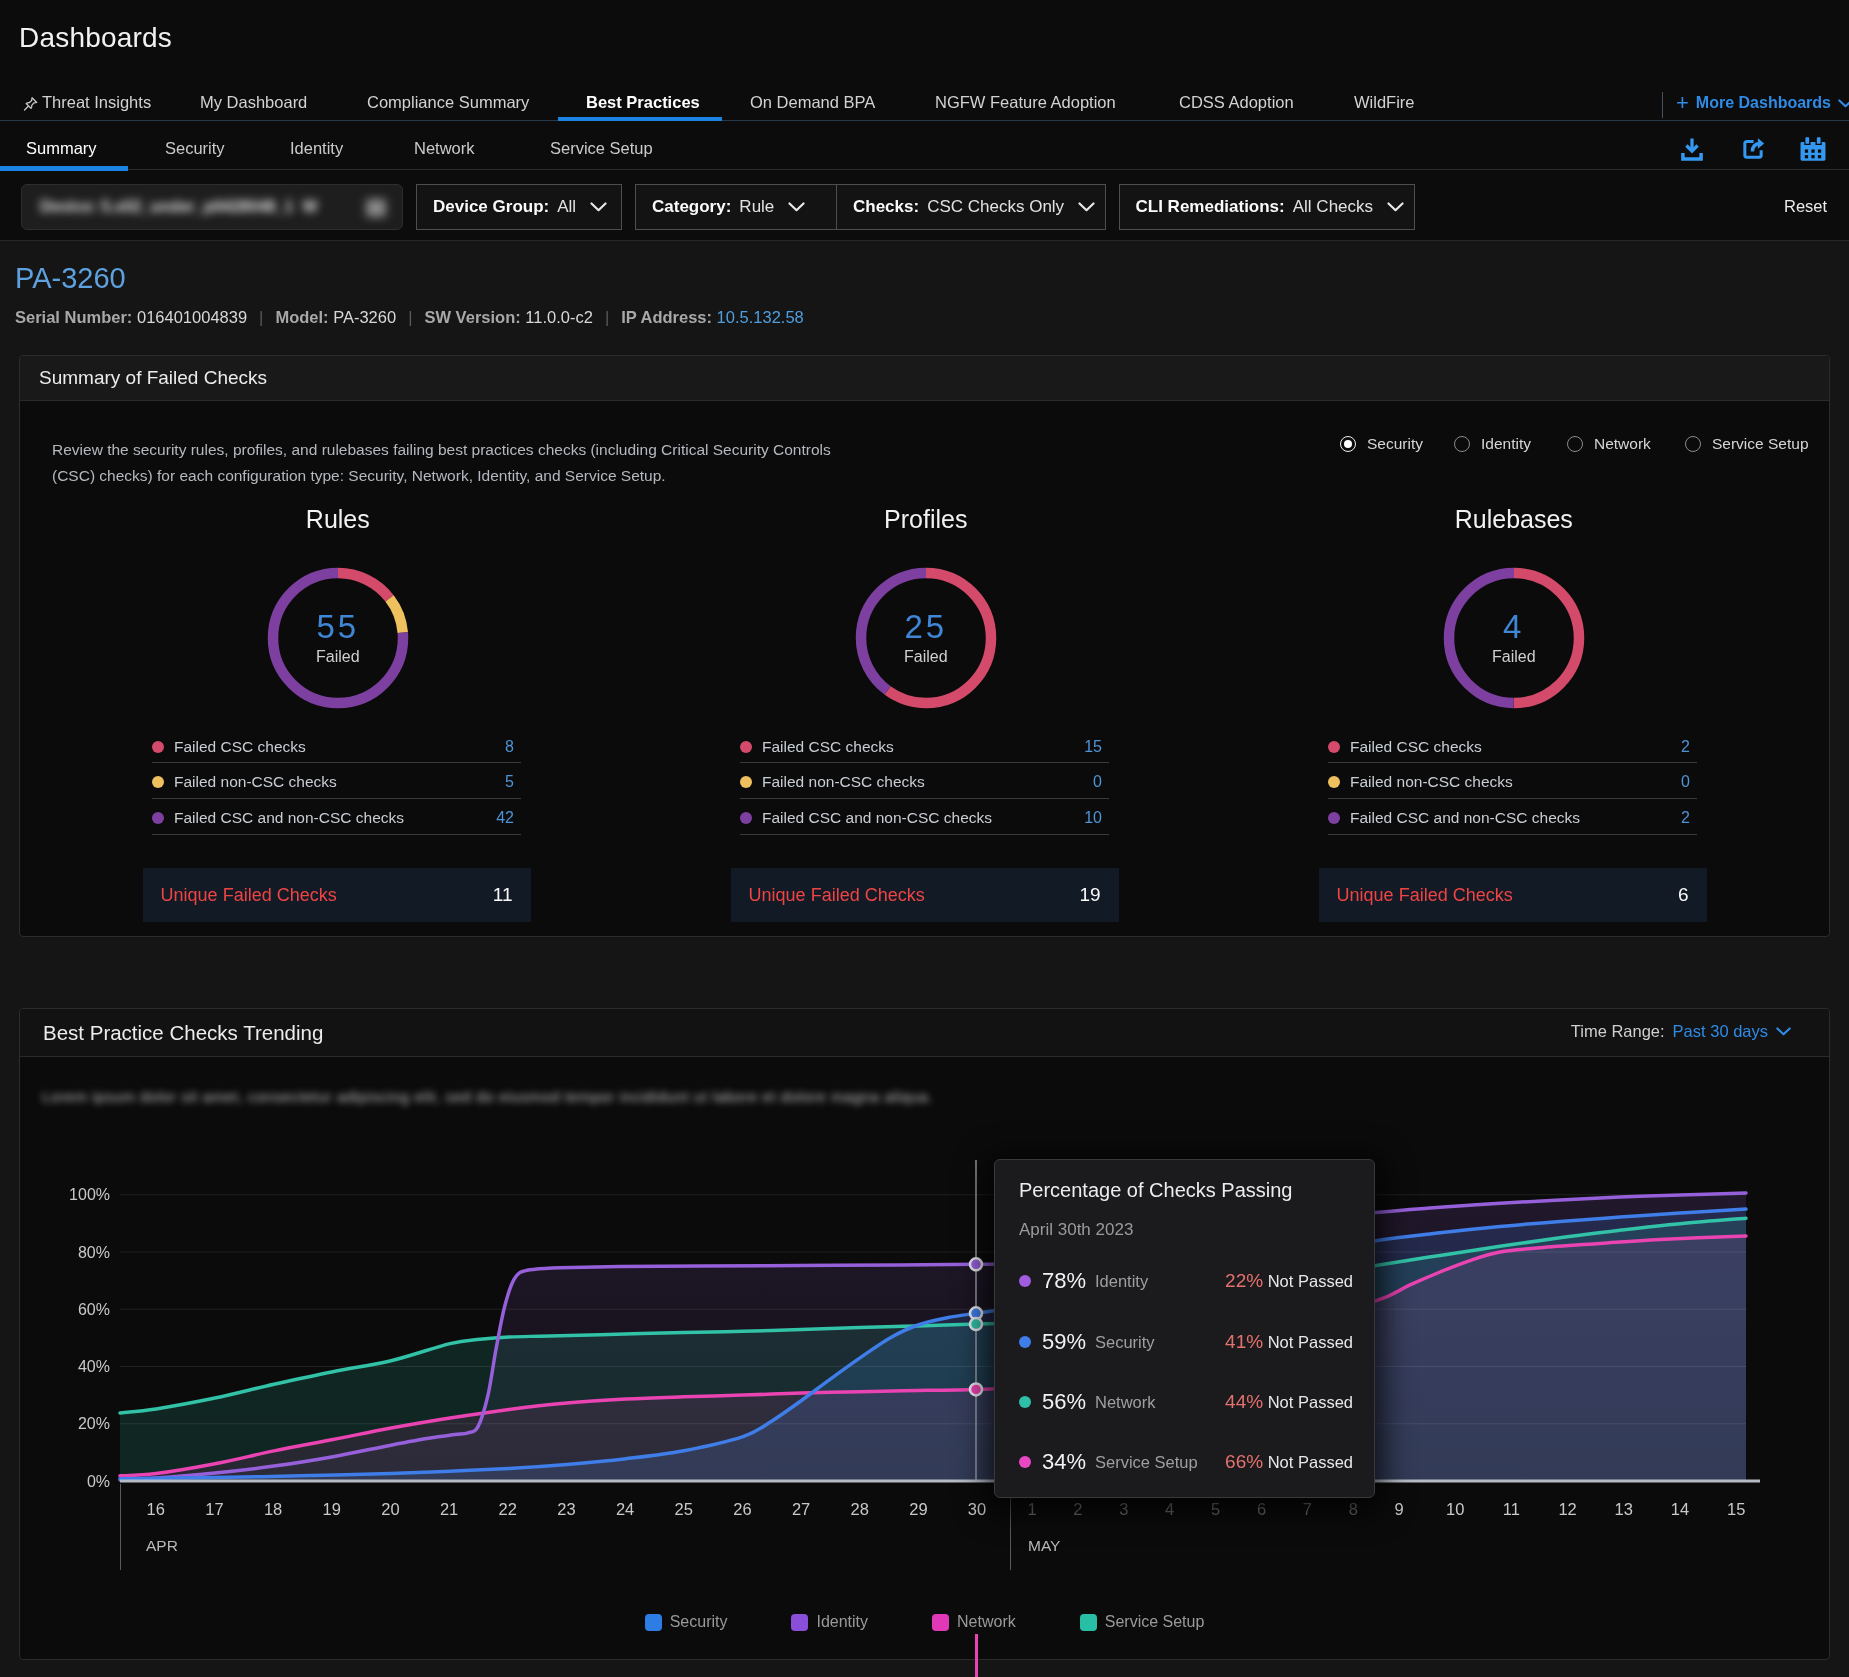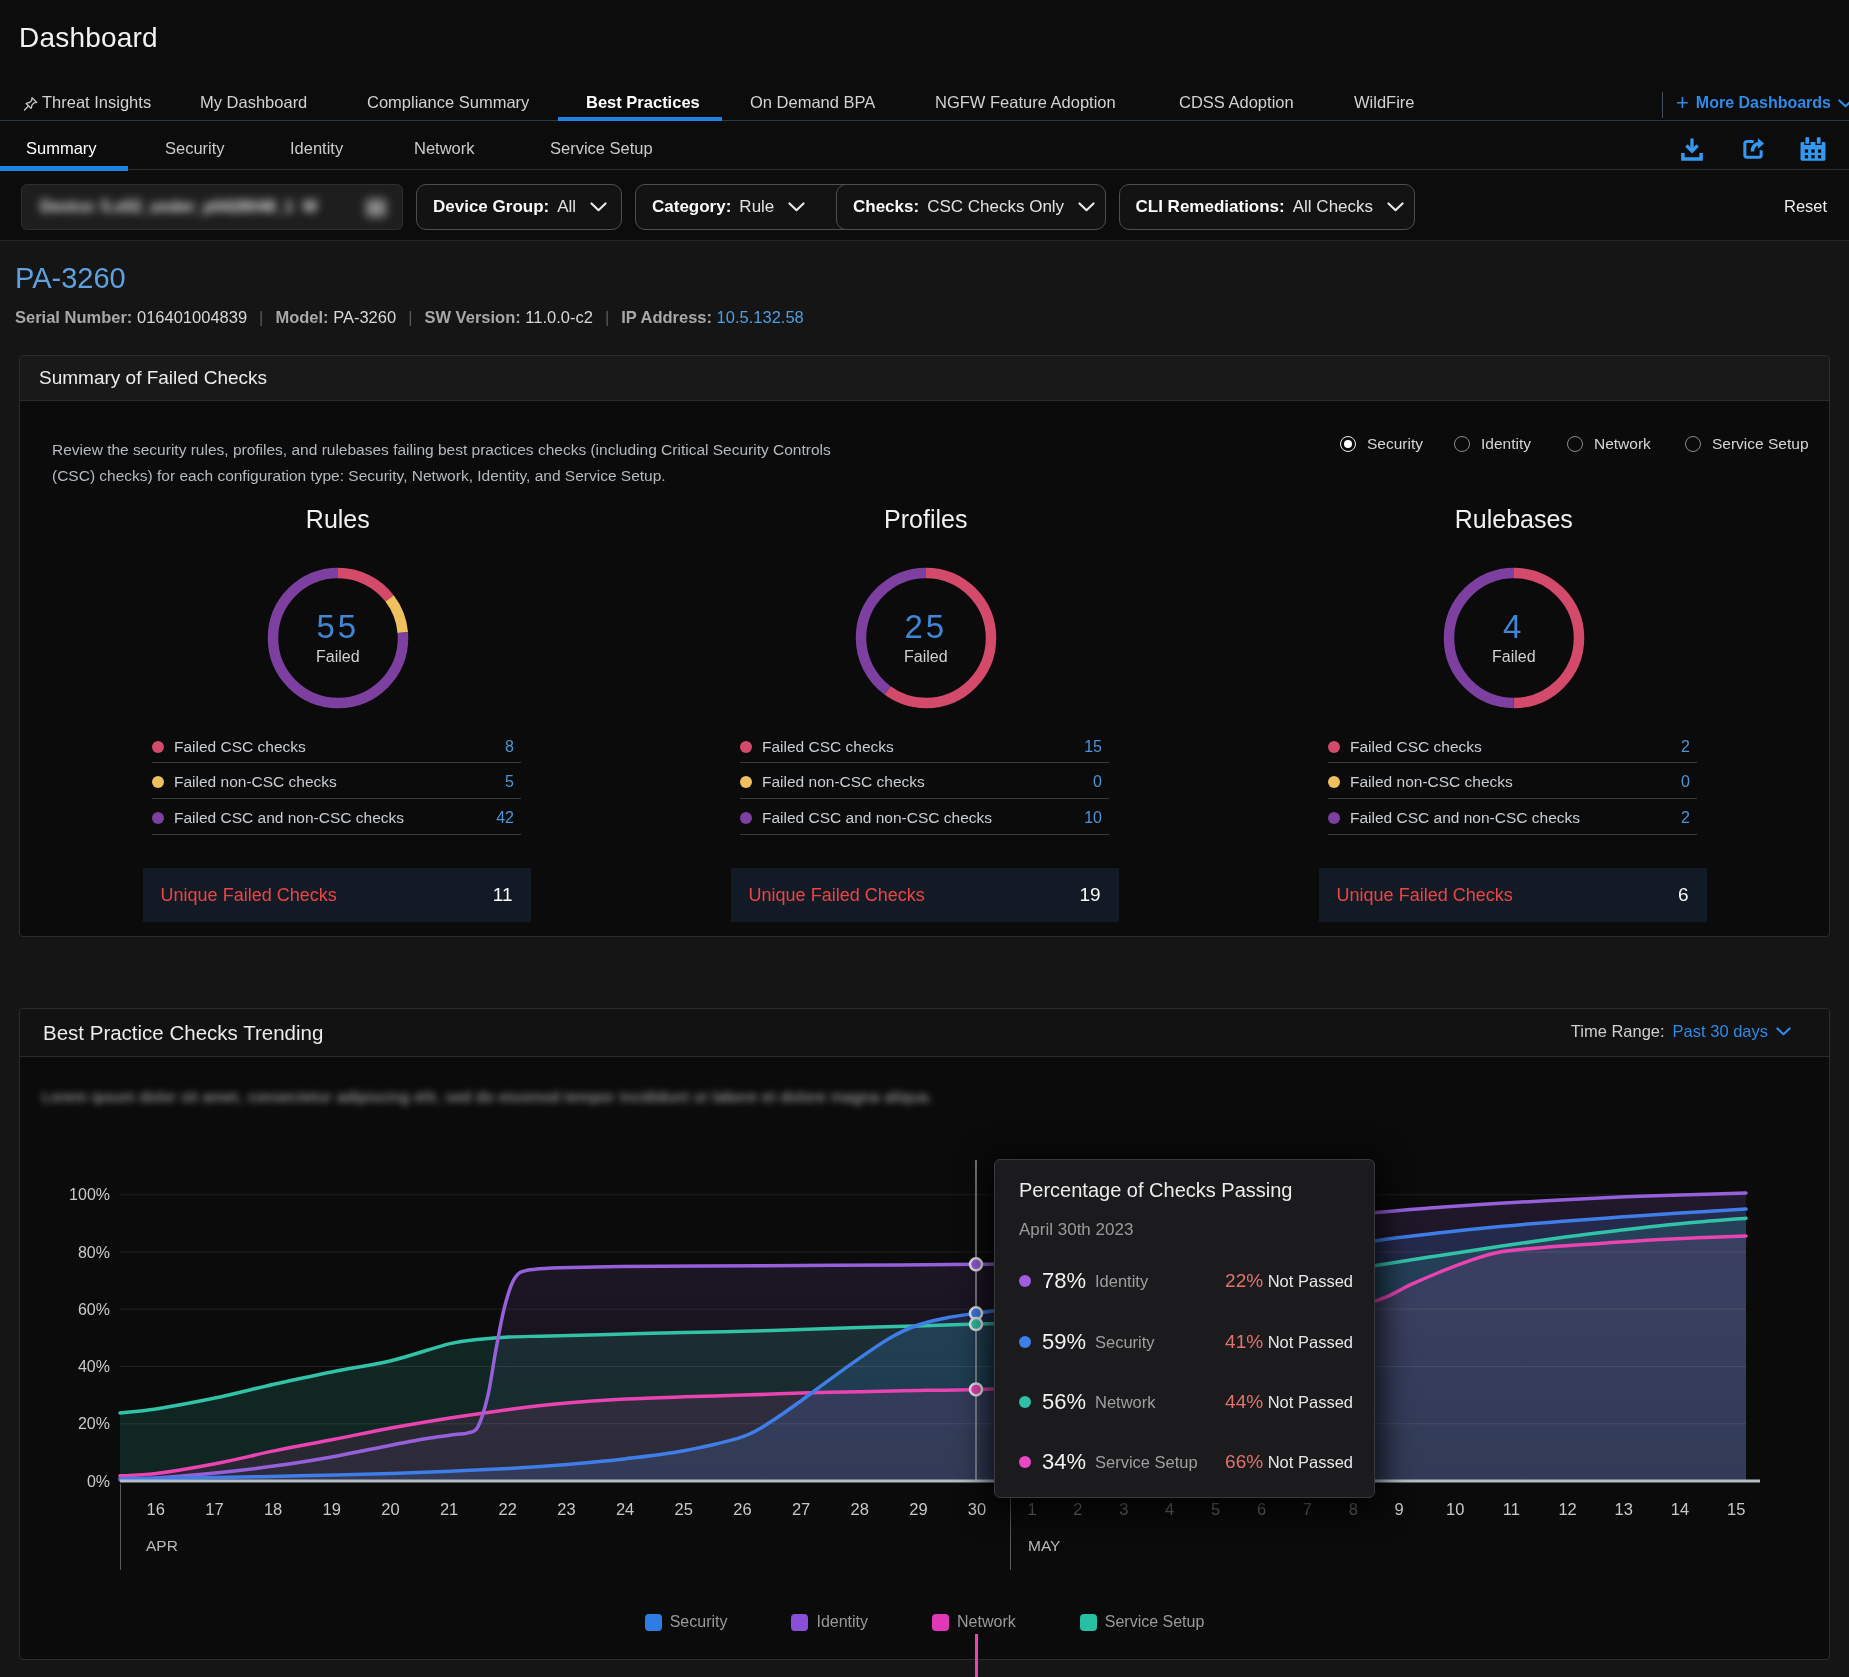--- a/index.html
+++ b/index.html
@@ -7,21 +7,21 @@
 .h1 { position:absolute; left:19px; top:22px; font-size:28px; color:#f2f2f2; letter-spacing:0.2px; }
 .nav { position:absolute; top:93px; font-size:16.5px; color:#d2d2d2; white-space:nowrap; }
 .nav.on { color:#ffffff; font-weight:bold; }
 .navline { position:absolute; left:0; top:119.5px; width:1849px; height:1.5px; background:#29394a; }
 .navactive { position:absolute; left:558px; top:117px; width:164px; height:4px; background:#1b83e3; }
 .subtab { position:absolute; top:139px; font-size:16.5px; color:#cbcbcb; white-space:nowrap; }
 .subtab.on { color:#ffffff;text-align:right; }
 .subline { position:absolute; left:0; top:169px; width:1849px; height:1px; background:#2b2b2b; }
 .subactive { position:absolute; left:0; top:166px; width:128px; height:5px; background:#1b83e3; }
 .fdivider { position:absolute; left:0; top:240px; width:1849px; height:1px; background:#272727; }
-.fbox { position:absolute; top:184px; height:46px; border:1.5px solid #4e4e4e; border-radius:10px; background:#131313; display:flex; align-items:center; padding:0 16px; font-size:17px; color:#e2e2e2; white-space:nowrap; }
+.fbox { position:absolute; top:184px; height:46px; border:1.5px solid #4e4e4e; border-radius:0; background:#131313; display:flex; align-items:center; padding:0 16px; font-size:17px; color:#e2e2e2; white-space:nowrap; }
 .fbox b { color:#fafafa; font-weight:bold; margin-right:8px; }
 .fbox .cv { margin-left:14px; display:flex; align-items:center; }
 .blurbox { position:absolute; left:21px; top:184px; width:382px; height:46px; background:#1e1e1e; border:1px solid #2e2e2e; border-radius:6px; overflow:hidden; }
 .blurbox .bt { position:absolute; left:18px; top:13px; font-size:16px; font-weight:bold; color:#e6e6e6; filter:blur(4px); white-space:nowrap; }
 .blurbox .bi { position:absolute; right:16px; top:14px; width:20px; height:18px; background:#8a8a8a; border-radius:3px; filter:blur(5px); }
 .reset { position:absolute; left:1784px; top:197px; font-size:16.5px; color:#ececec; }
 .more { position:absolute; left:1676px; top:94px; color:#2f8be6; font-size:16px; font-weight:bold; display:flex; align-items:center; gap:7px; white-space:nowrap; }
 .vsep { position:absolute; left:1662px; top:92px; width:1px; height:26px; background:#46505a; }
 .pa { position:absolute; left:15px; top:262px; font-size:29px; color:#5ea1de; }
 .serial { position:absolute; left:15px; top:308px; font-size:16.5px; color:#9e9e9e; }
@@ -66,21 +66,21 @@
 .tt-np { font-size:16.5px; color:#e8e8e8; }
 .tt-np b { color:#e4716e; font-weight:normal; font-size:19px; }
 .clegend { position:absolute; left:0; top:1613px; width:1849px; display:flex; justify-content:center; gap:64px; }
 .clegend .ci { display:flex; align-items:center; gap:8px; font-size:16px; color:#9a9a9a; }
 .csq { width:17px; height:17px; border-radius:4px; }
 .pinkline { position:absolute; left:975px; top:1634px; width:2.5px; height:43px; background:#ea43b2; }
 .icons { position:absolute; top:135px; }
 </style></head>
 <body>
 <div id="topbar">
-  <div class="h1">Dashboard</div>
+  <div class="h1">Dashboards</div>
   <div class="nav" style="left:22px;top:95px"><svg width="17" height="18" viewBox="0 0 24 24" fill="none" stroke="#c9c9c9" stroke-width="1.8">
         <path d="M14.2 3.2 20.8 9.8 19 10.2c-.8.15-1.5.2-2.2.1l-3.1 3.6c.3 1.2.1 2.5-.6 3.5l-.5.7L5.9 11.4l.7-.5c1-.7 2.3-.9 3.5-.6l3.6-3.1c-.1-.7-.05-1.4.1-2.2l.4-1.8z" stroke-linejoin="round"></path>
         <line x1="8.2" y1="15.8" x2="3.5" y2="20.5" stroke-linecap="round"></line>
       </svg></div>
   <div class="nav" style="left:42px">Threat Insights</div>
   <div class="nav" style="left:200px">My Dashboard</div>
   <div class="nav" style="left:367px">Compliance Summary</div>
   <div class="nav on" style="left:586px">Best Practices</div>
   <div class="nav" style="left:750px">On Demand BPA</div>
   <div class="nav" style="left:935px">NGFW Feature Adoption</div>

